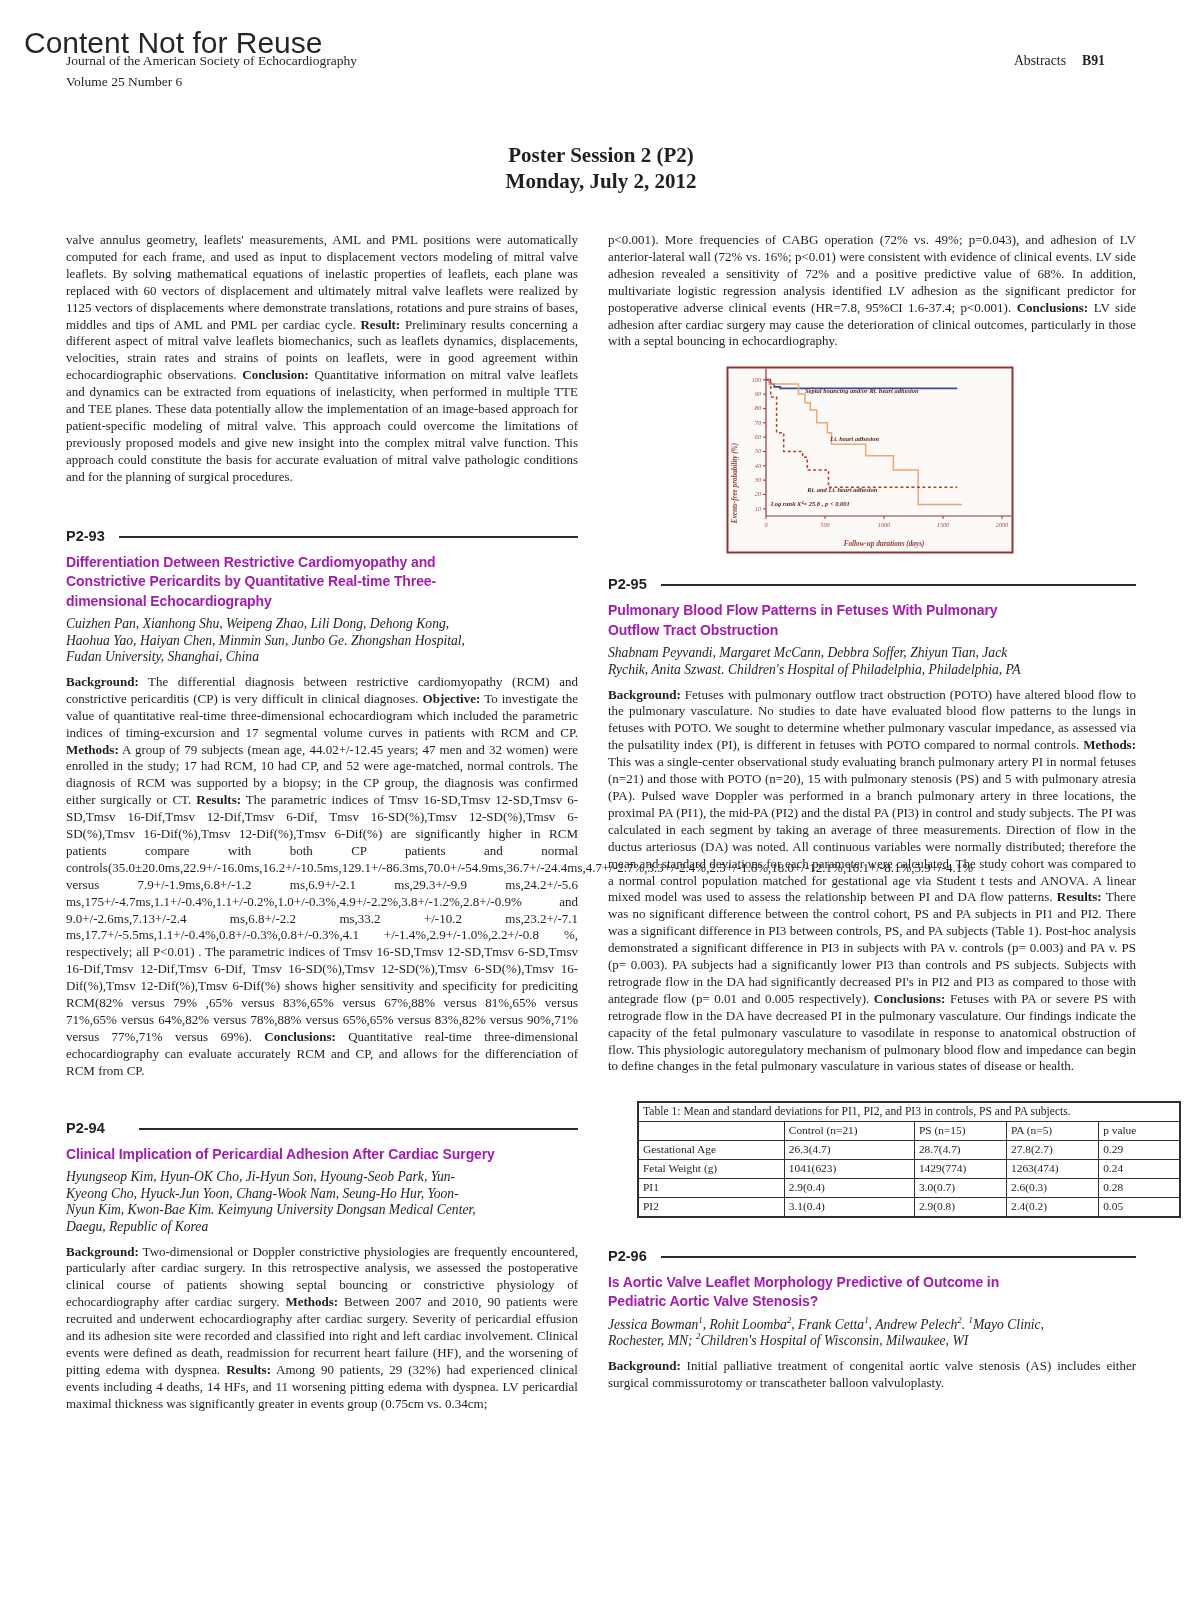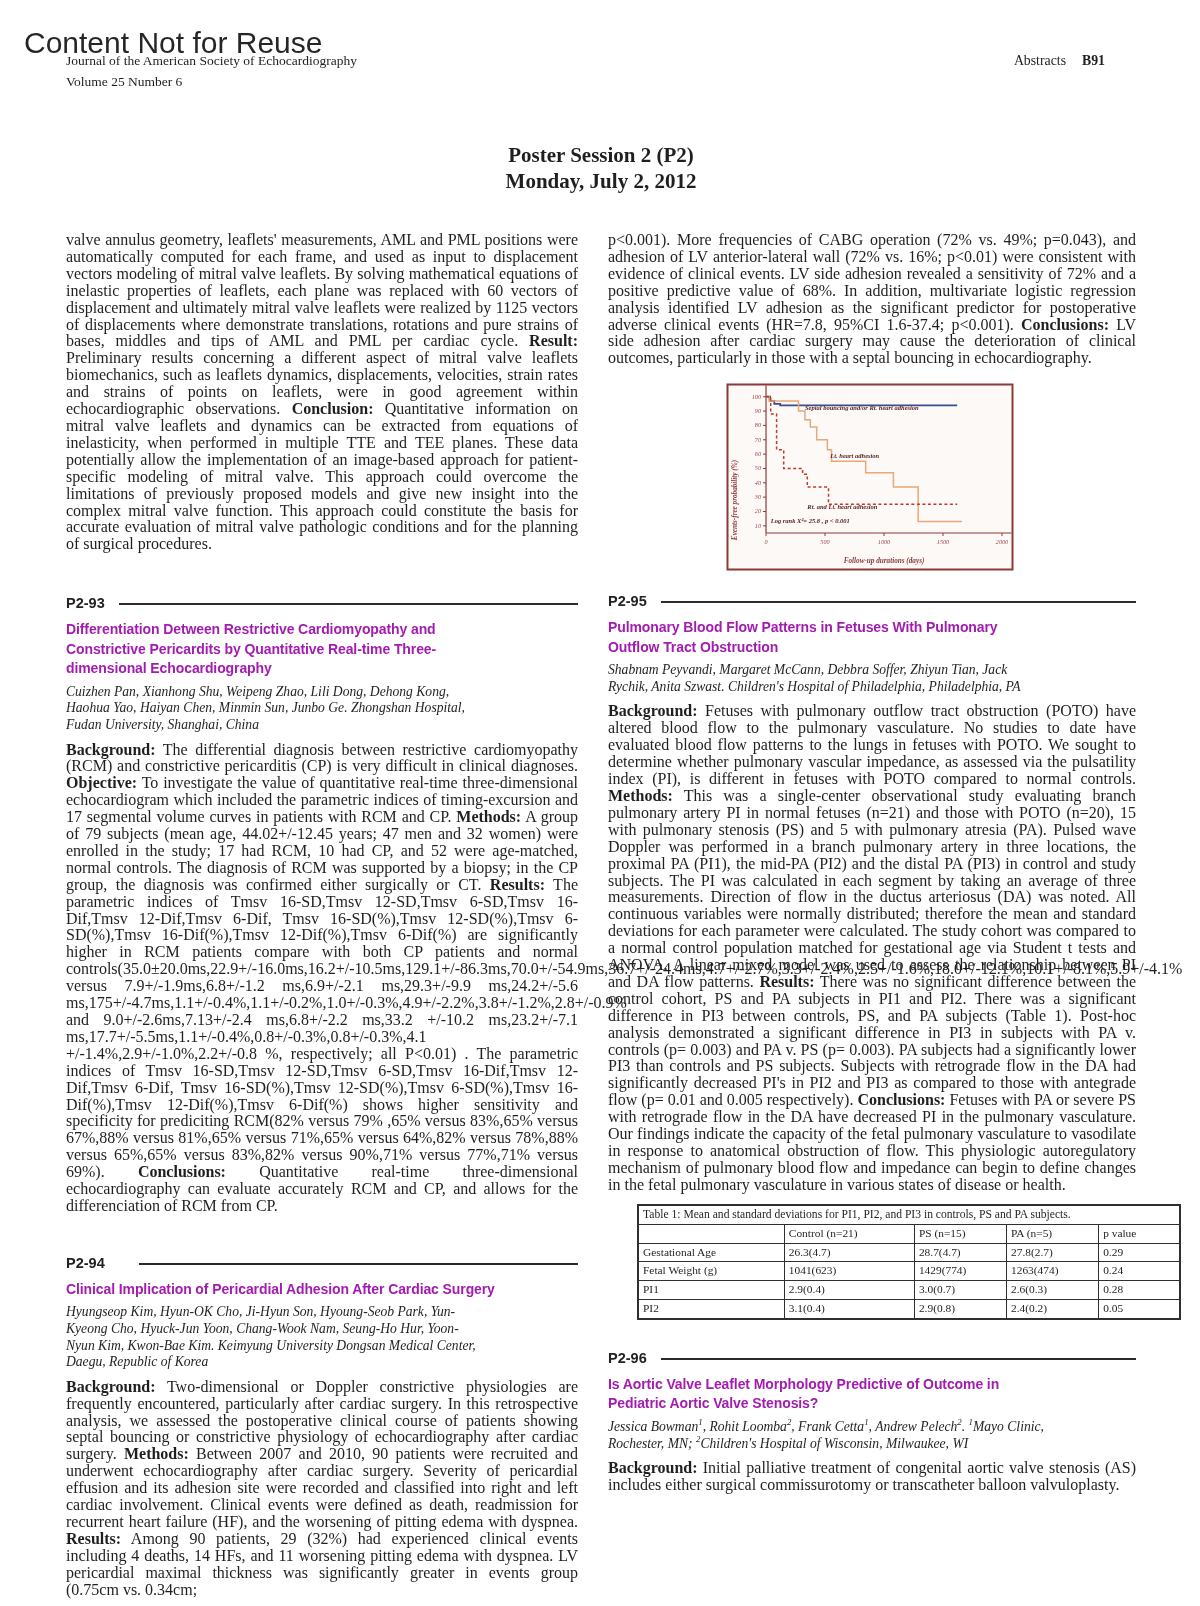--- a/index.html
+++ b/index.html
@@ -18,37 +18,37 @@
   .header-right{position:absolute;top:53px;right:95px;font-size:13.8px;z-index:2;}
   .header-right .pgnum{font-weight:bold;margin-left:16px;}
   .session-title{
     position:absolute;top:142px;left:66px;width:1070px;text-align:center;
     font-weight:bold;font-size:21px;line-height:26px;z-index:2;
   }
   .col{position:absolute;top:232px;}
   .col-left{left:66px;width:512px;}
   .col-right{left:608px;width:528px;}
   p{margin:0;}
-  .body{font-size:16px;line-height:16.9px;font-family:Liberation Serif, serif;}
+  .body{font-size:13px;line-height:16.9px;font-family:Liberation Serif, serif;}
   .jtext{text-align:justify;}
   .abs-head{
     display:flex;align-items:center;margin:42px 0 9px 0;
     font-family:"Liberation Sans",sans-serif;font-weight:bold;font-size:14.5px;color:#222;
   }
   .abs-head .rule{flex:1;border-top:2.5px solid #2b2b2b;margin-left:14px;position:relative;top:1px;}
   .abs-title{
     margin:0 0 5px 0;font-family:"Liberation Sans",sans-serif;font-weight:bold;
     font-size:14px;line-height:19.5px;letter-spacing:-0.1px;color:#a21caf;
     white-space:pre-line;
   }
   .authors{font-style:italic;font-size:13.6px;line-height:16.6px;margin-bottom:8px;white-space:pre-line;color:#242424;}
   .seg-b{font-weight:bold;}
   .seg-sup{vertical-align:super;font-size:0.65em;line-height:0;}
   .figure{width:236px;height:188px;margin:16px 0 22px 118px;background:#fdf9f6;}
-  .tablewrap{margin:10px 0 0 4px;width:544px;padding-left:25px;}
+  .tablewrap{margin:26px 0 0 4px;width:544px;padding-left:25px;}
   .tablewrap table{border-collapse:collapse;width:100%;font-size:11.4px;line-height:1.3;border:2px solid #2f2f2f;font-family:"Liberation Serif",serif;color:#1f1f1f;}
   .tablewrap td{border:1.4px solid #2f2f2f;padding:1px 4px 2px;text-align:left;vertical-align:top;}
   .tablewrap td.tcap{font-size:11.6px;}
   .tablewrap td:nth-child(1){width:27%;}
   .tablewrap tr:nth-child(n+2) td:nth-child(2){width:24%;}
   .tablewrap tr:nth-child(n+2) td:nth-child(3){width:17%;}
   .tablewrap tr:nth-child(n+2) td:nth-child(4){width:17%;}
   .tablewrap tr:nth-child(n+2) td:nth-child(5){width:15%;}
 </style>
 </head>

